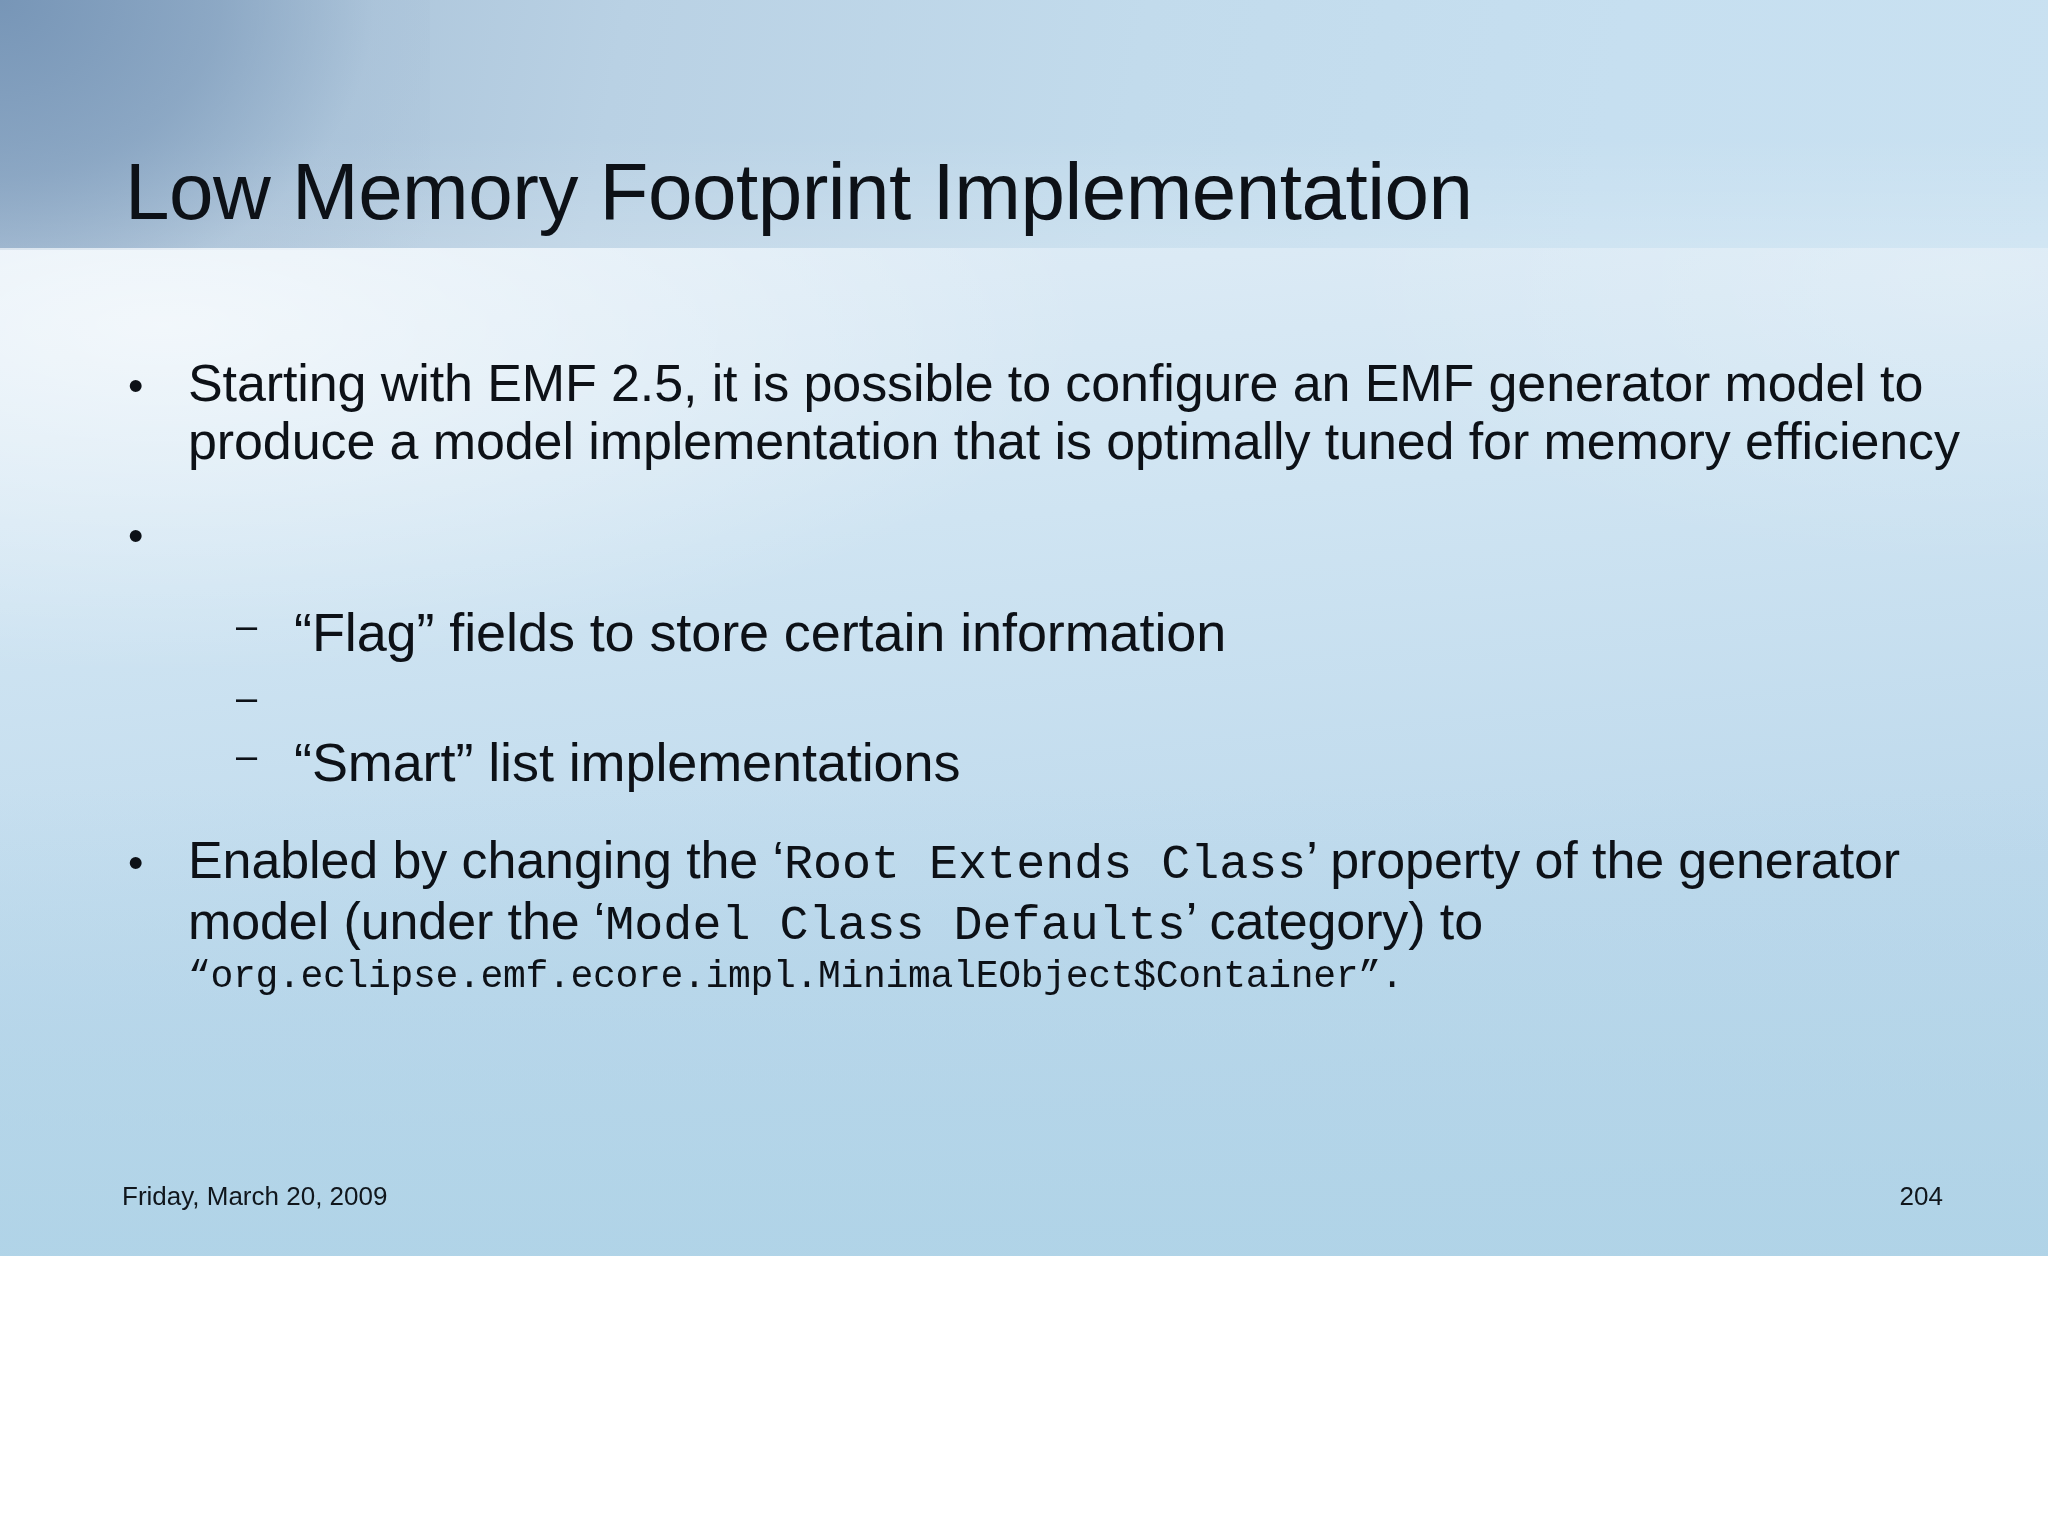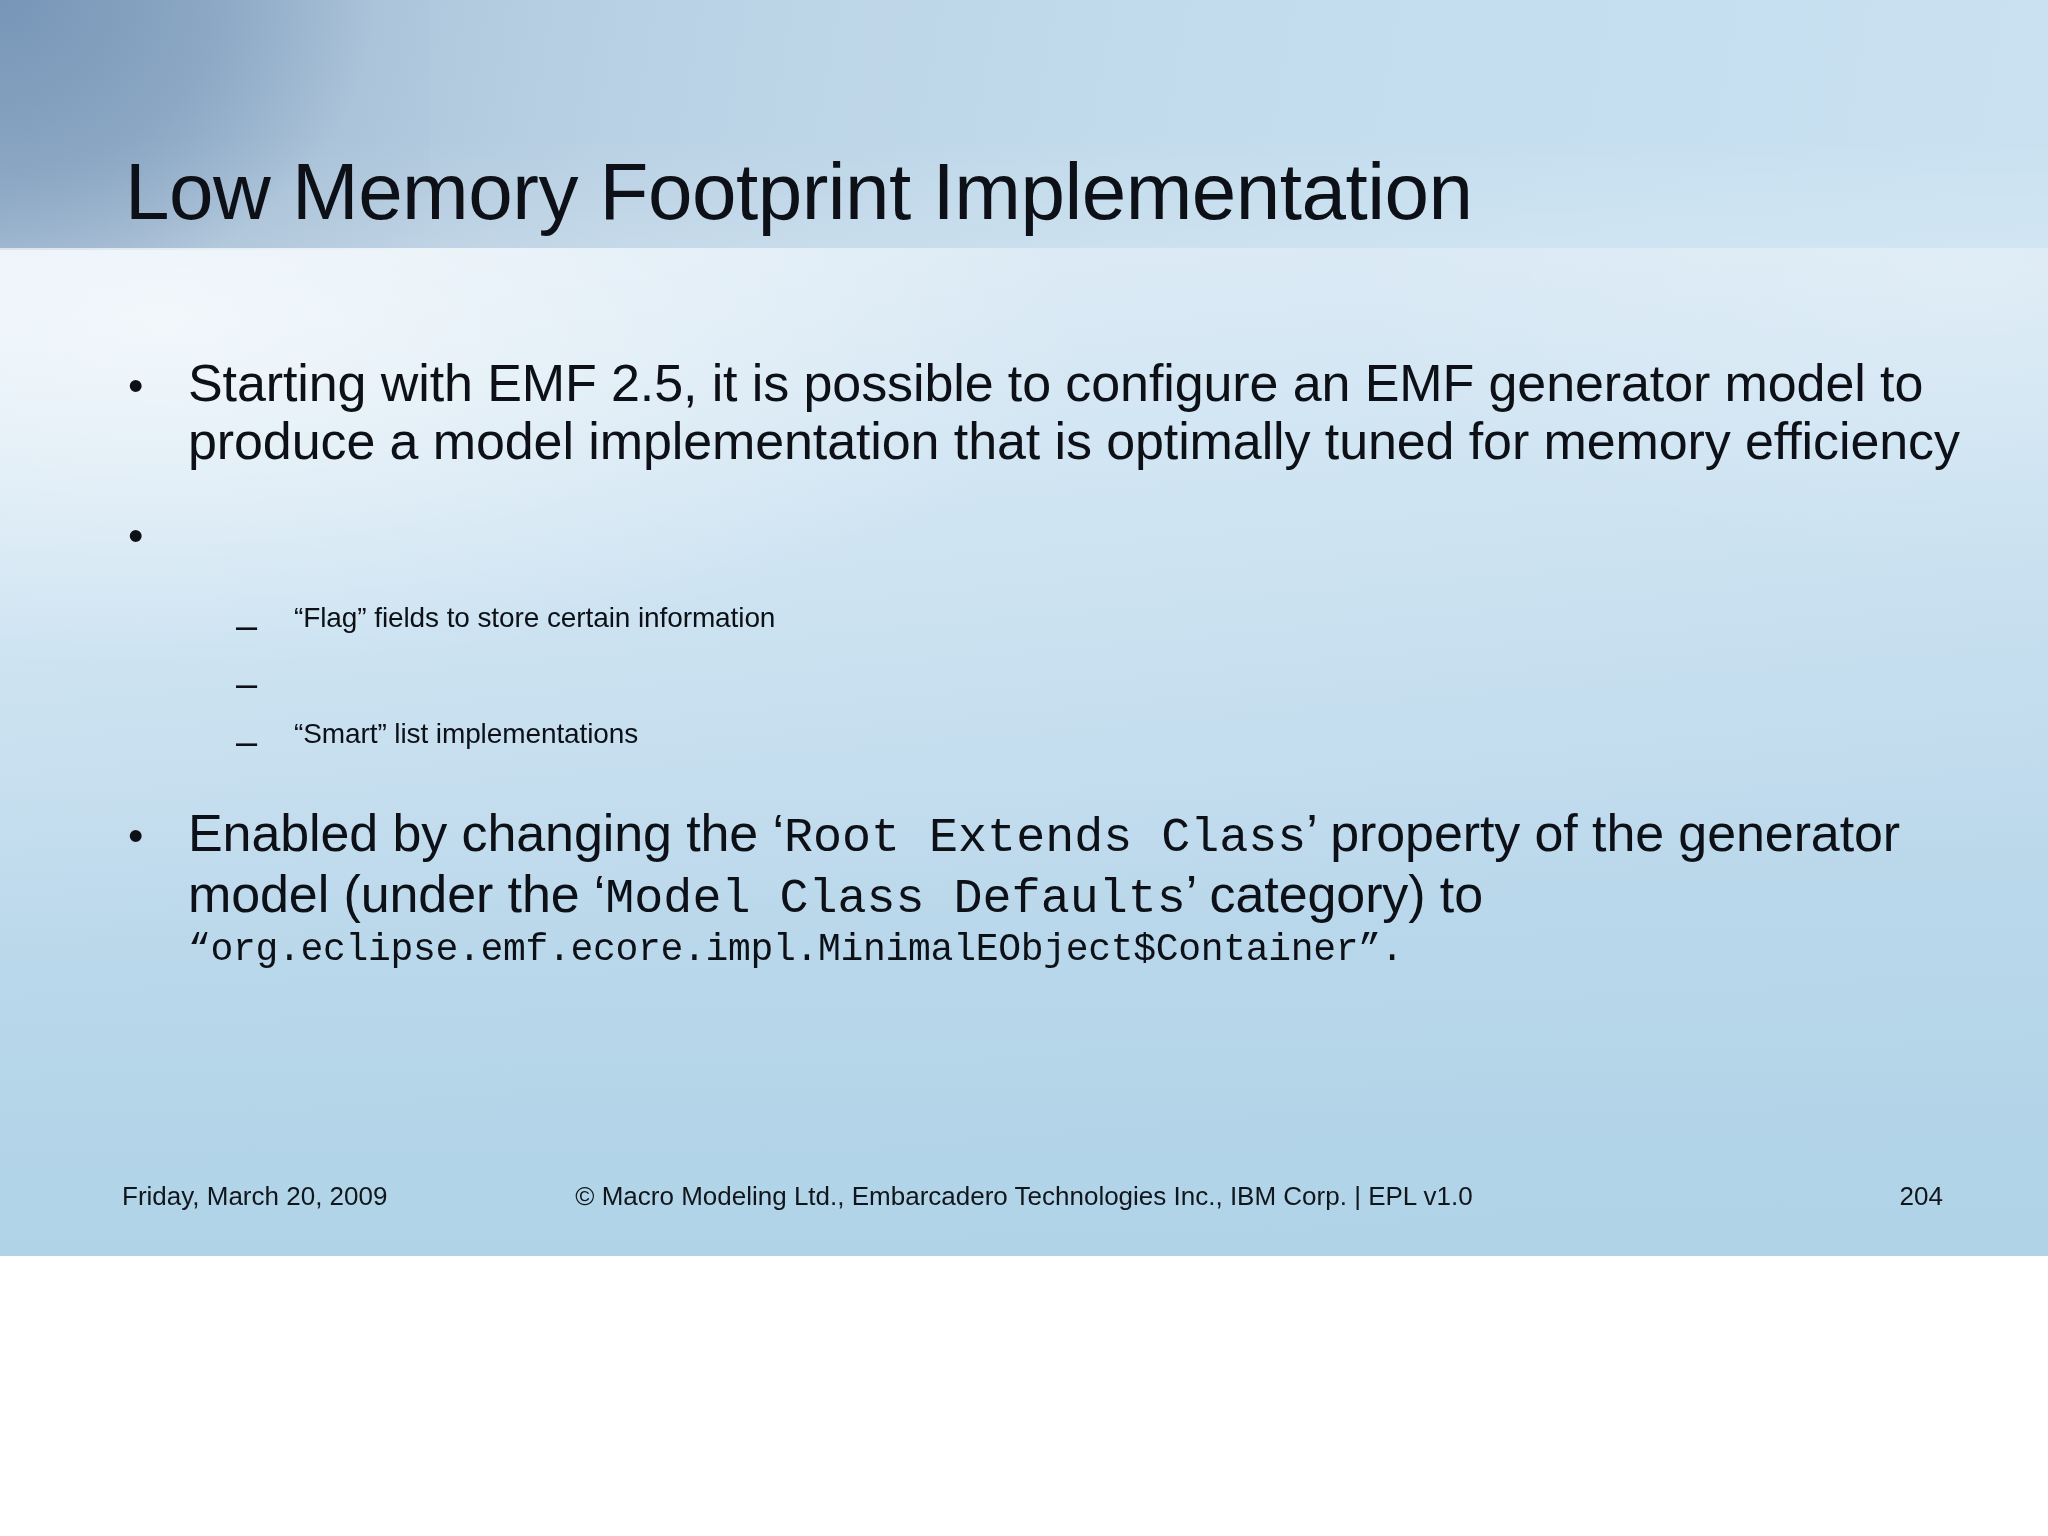--- a/index.html
+++ b/index.html
@@ -135,21 +135,21 @@
     flex: 1 1 auto;
     color: #0d1117;
     font-family: "Liberation Sans", sans-serif;
   }
   .btext.lvl1 {
     font-size: 52px;
     line-height: 1.115;
     letter-spacing: -0.1px;
   }
   .btext.lvl2 {
-    font-size: 28px;
+    font-size: 54px;
     line-height: 1.18;
     letter-spacing: -0.1px;
   }
   .mono {
     font-family: "Liberation Mono", "DejaVu Sans Mono", monospace;
     font-size: 0.93em;
     letter-spacing: 0px;
   }
   .monoline {
     font-family: "Liberation Mono", "DejaVu Sans Mono", monospace;
@@ -244,17 +244,16 @@
       <span class="marker dot">•</span>
       <span class="btext lvl1"><span>Enabled by changing the ‘</span><span class="mono">Root Extends Class</span><span>’ property of the generator model (under the ‘</span><span class="mono">Model Class Defaults</span><span>’ category) to</span>
         <div class="monoline">“org.eclipse.emf.ecore.impl.MinimalEObject$Container”.</div>
       </span>
     </div>
 
   </div>
 
   <div class="footer">
     <span class="footer-date">Friday, March 20, 2009</span>
-    <span class="footer-center">© Macro Modeling Ltd., Embarcadero Technologies Inc., IBM Corp. | EPL v1.0</span>
     <span class="footer-page">204</span>
   </div>
 
 </div>
 
 </body></html>

